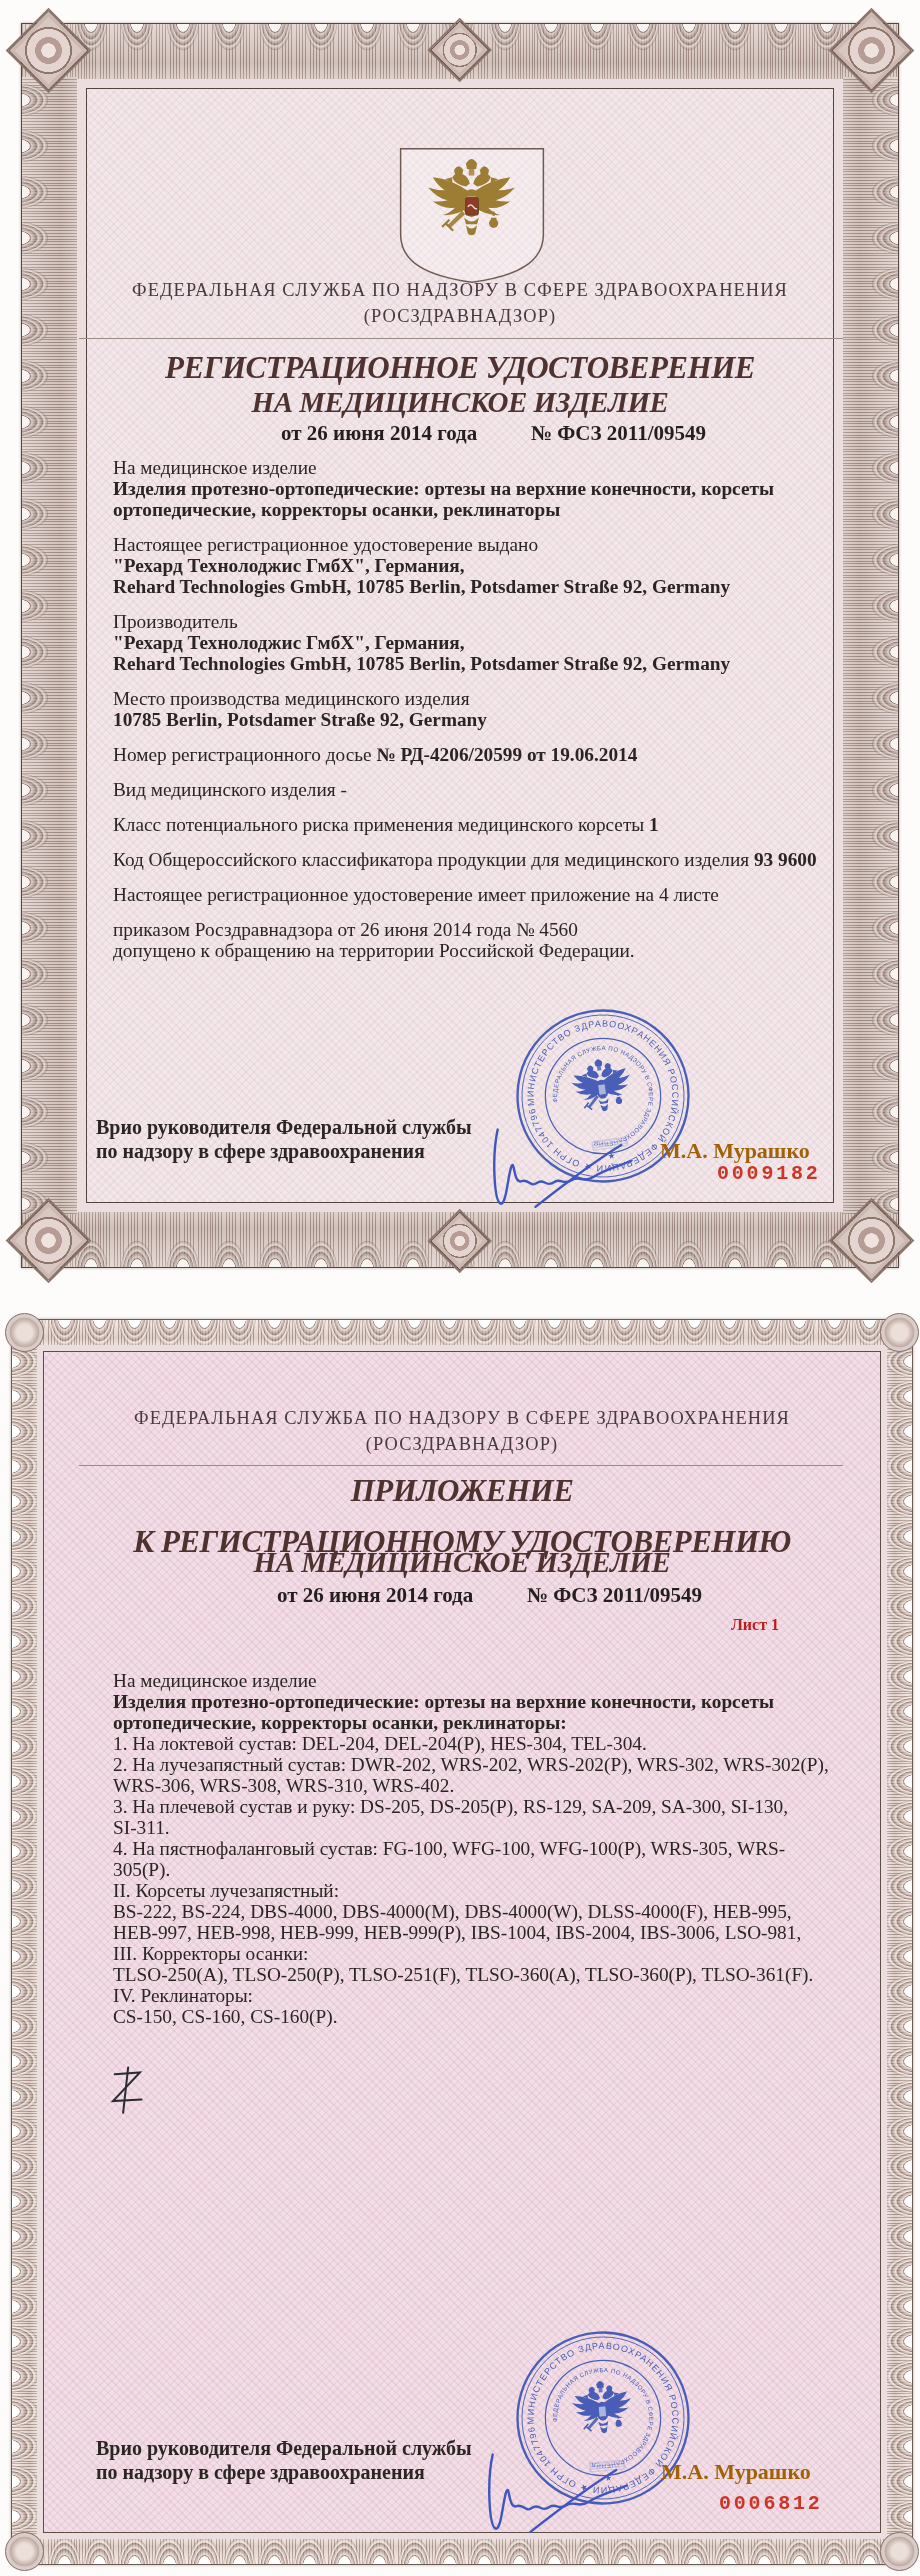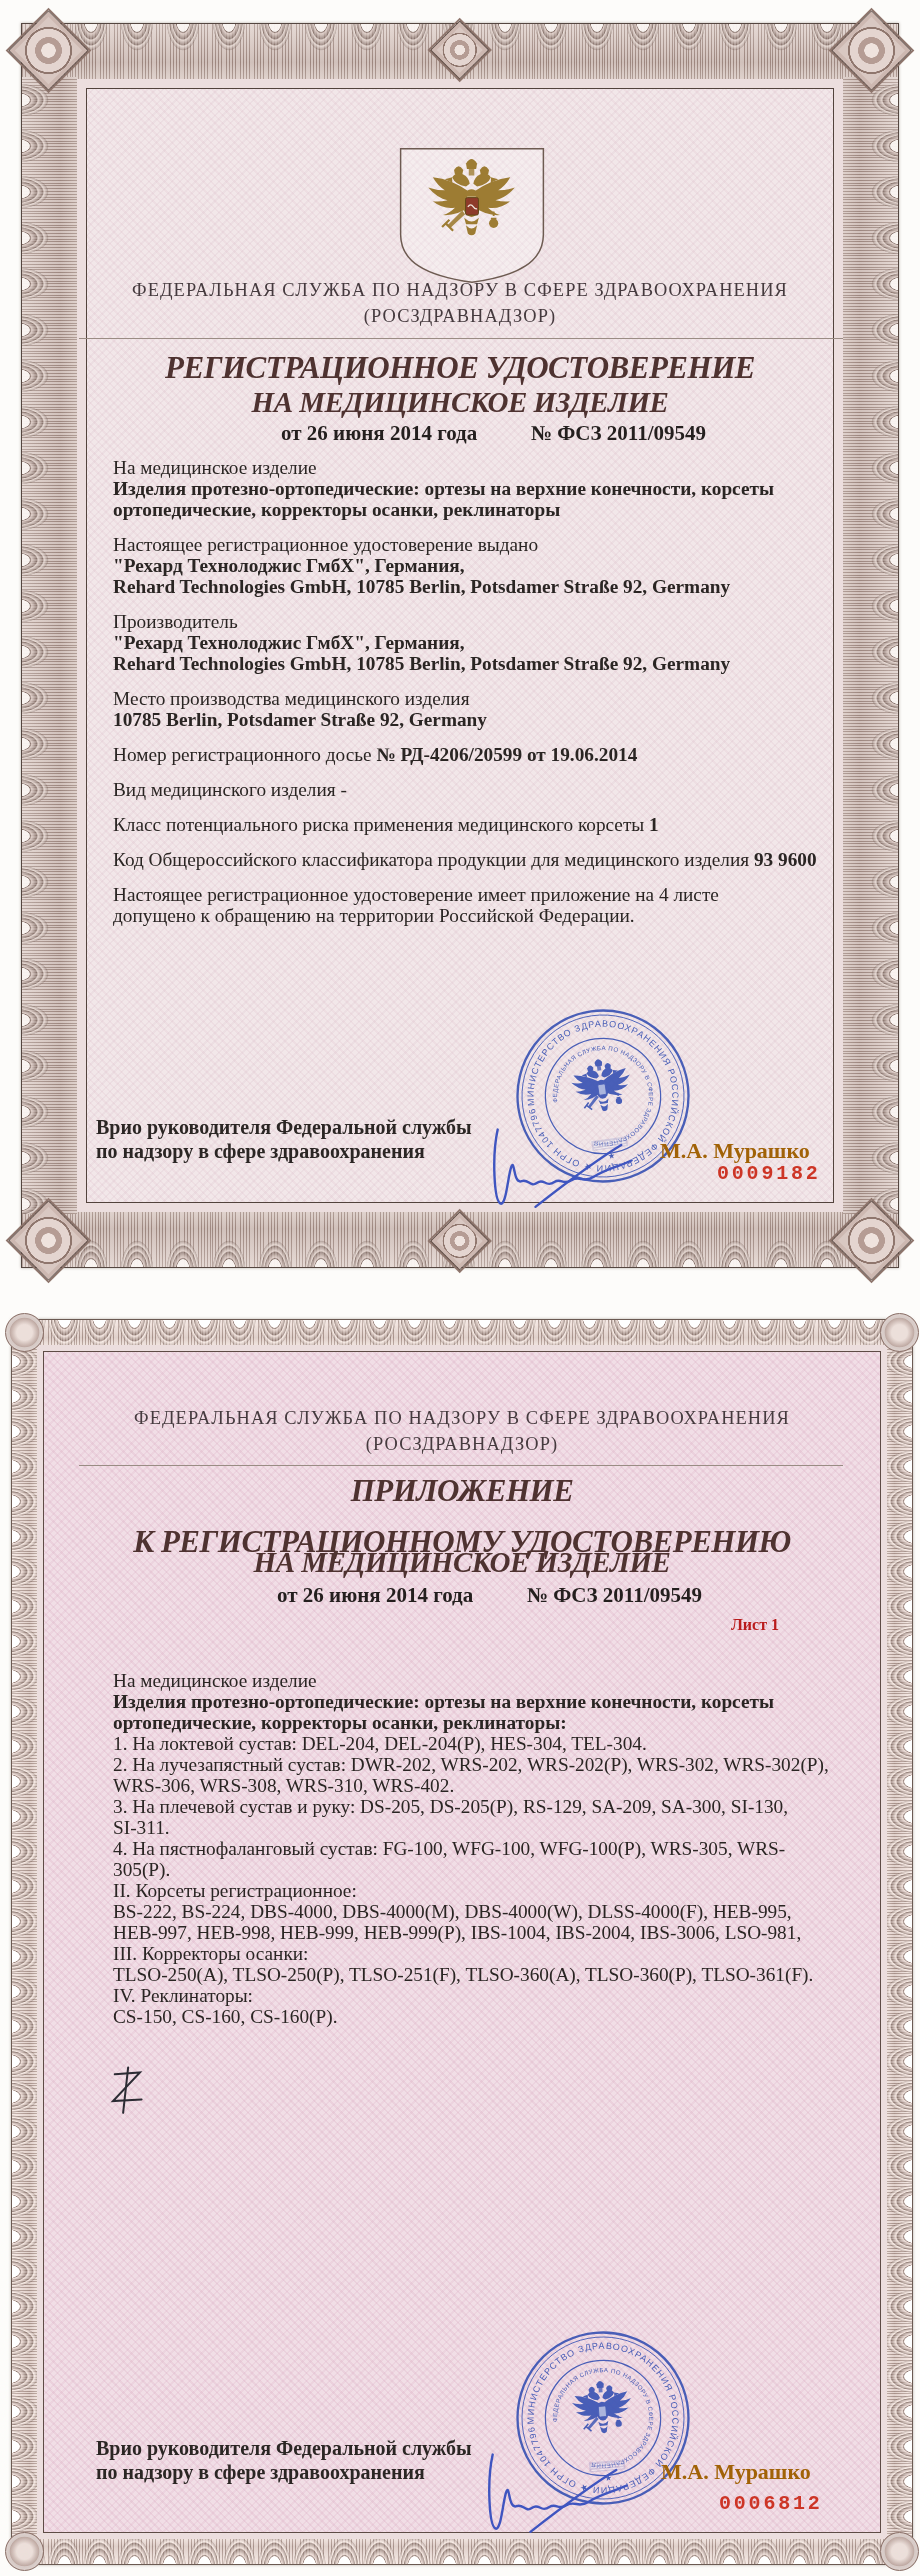--- a/index.html
+++ b/index.html
@@ -222,20 +222,21 @@
           <p class="bline bgap"><span>Производитель</span></p>
           <p class="bline"><span class="b">"Рехард Технолоджис ГмбХ", Германия,</span></p>
           <p class="bline"><span class="b">Rehard Technologies GmbH, 10785 Berlin, Potsdamer Straße 92, Germany</span></p>
           <p class="bline bgap"><span>Место производства медицинского изделия</span></p>
           <p class="bline"><span class="b">10785 Berlin, Potsdamer Straße 92, Germany</span></p>
           <p class="bline bgap"><span>Номер регистрационного досье </span><span class="b">№ РД-4206/20599 от 19.06.2014</span></p>
           <p class="bline bgap"><span>Вид медицинского изделия -</span></p>
           <p class="bline bgap"><span>Класс потенциального риска применения медицинского корсеты </span><span class="b">1</span></p>
           <p class="bline bgap"><span>Код Общероссийского классификатора продукции для медицинского изделия </span><span class="b">93 9600</span></p>
           <p class="bline bgap"><span>Настоящее регистрационное удостоверение имеет приложение на 4 листе</span></p>
+          <p class="bline bgap"><span>приказом Росздравнадзора от 26 июня 2014 года № 4560</span></p>
           <p class="bline"><span>допущено к обращению на территории Российской Федерации.</span></p>
         </div>
 
       <div class="officer" style="left:74px; top:1092px;">Врио руководителя Федеральной службы</div>
       <div class="officer" style="left:74px; top:1116px;">по надзору в сфере здравоохранения</div>
 
       <svg class="stamp" style="left:491px; top:982px;" width="180" height="180" viewBox="0 0 200 200">
         <use href="#stamp-sym" transform="rotate(-8 100 100)"></use>
       </svg>
       <svg class="signature" style="left:460px; top:1097px;" width="179" height="103" viewBox="0 0 200 120">
@@ -278,21 +279,21 @@
           <p class="bline"><span>На медицинское изделие</span></p>
           <p class="bline"><span class="b">Изделия протезно-ортопедические: ортезы на верхние конечности, корсеты</span></p>
           <p class="bline"><span class="b">ортопедические, корректоры осанки, реклинаторы:</span></p>
           <p class="bline"><span>1. На локтевой сустав: DEL-204, DEL-204(P), HES-304, TEL-304.</span></p>
           <p class="bline"><span>2. На лучезапястный сустав: DWR-202, WRS-202, WRS-202(P), WRS-302, WRS-302(P),</span></p>
           <p class="bline"><span>WRS-306, WRS-308, WRS-310, WRS-402.</span></p>
           <p class="bline"><span>3. На плечевой сустав и руку: DS-205, DS-205(P), RS-129, SA-209, SA-300, SI-130,</span></p>
           <p class="bline"><span>SI-311.</span></p>
           <p class="bline"><span>4. На пястнофаланговый сустав: FG-100, WFG-100, WFG-100(P), WRS-305, WRS-</span></p>
           <p class="bline"><span>305(P).</span></p>
-          <p class="bline"><span>II. Корсеты регистрационное:</span></p>
+          <p class="bline"><span>II. Корсеты лучезапястный:</span></p>
           <p class="bline"><span>BS-222, BS-224, DBS-4000, DBS-4000(M), DBS-4000(W), DLSS-4000(F), HEB-995,</span></p>
           <p class="bline"><span>HEB-997, HEB-998, HEB-999, HEB-999(P), IBS-1004, IBS-2004, IBS-3006, LSO-981,</span></p>
           <p class="bline"><span>III. Корректоры осанки:</span></p>
           <p class="bline"><span>TLSO-250(A), TLSO-250(P), TLSO-251(F), TLSO-360(A), TLSO-360(P), TLSO-361(F).</span></p>
           <p class="bline"><span>IV. Реклинаторы:</span></p>
           <p class="bline"><span>CS-150, CS-160, CS-160(P).</span></p>
         </div>
 
       <svg class="zmark" style="left:96px; top:745px;" width="42" height="52" viewBox="0 0 50 60">
         <use href="#z-sym"></use>

